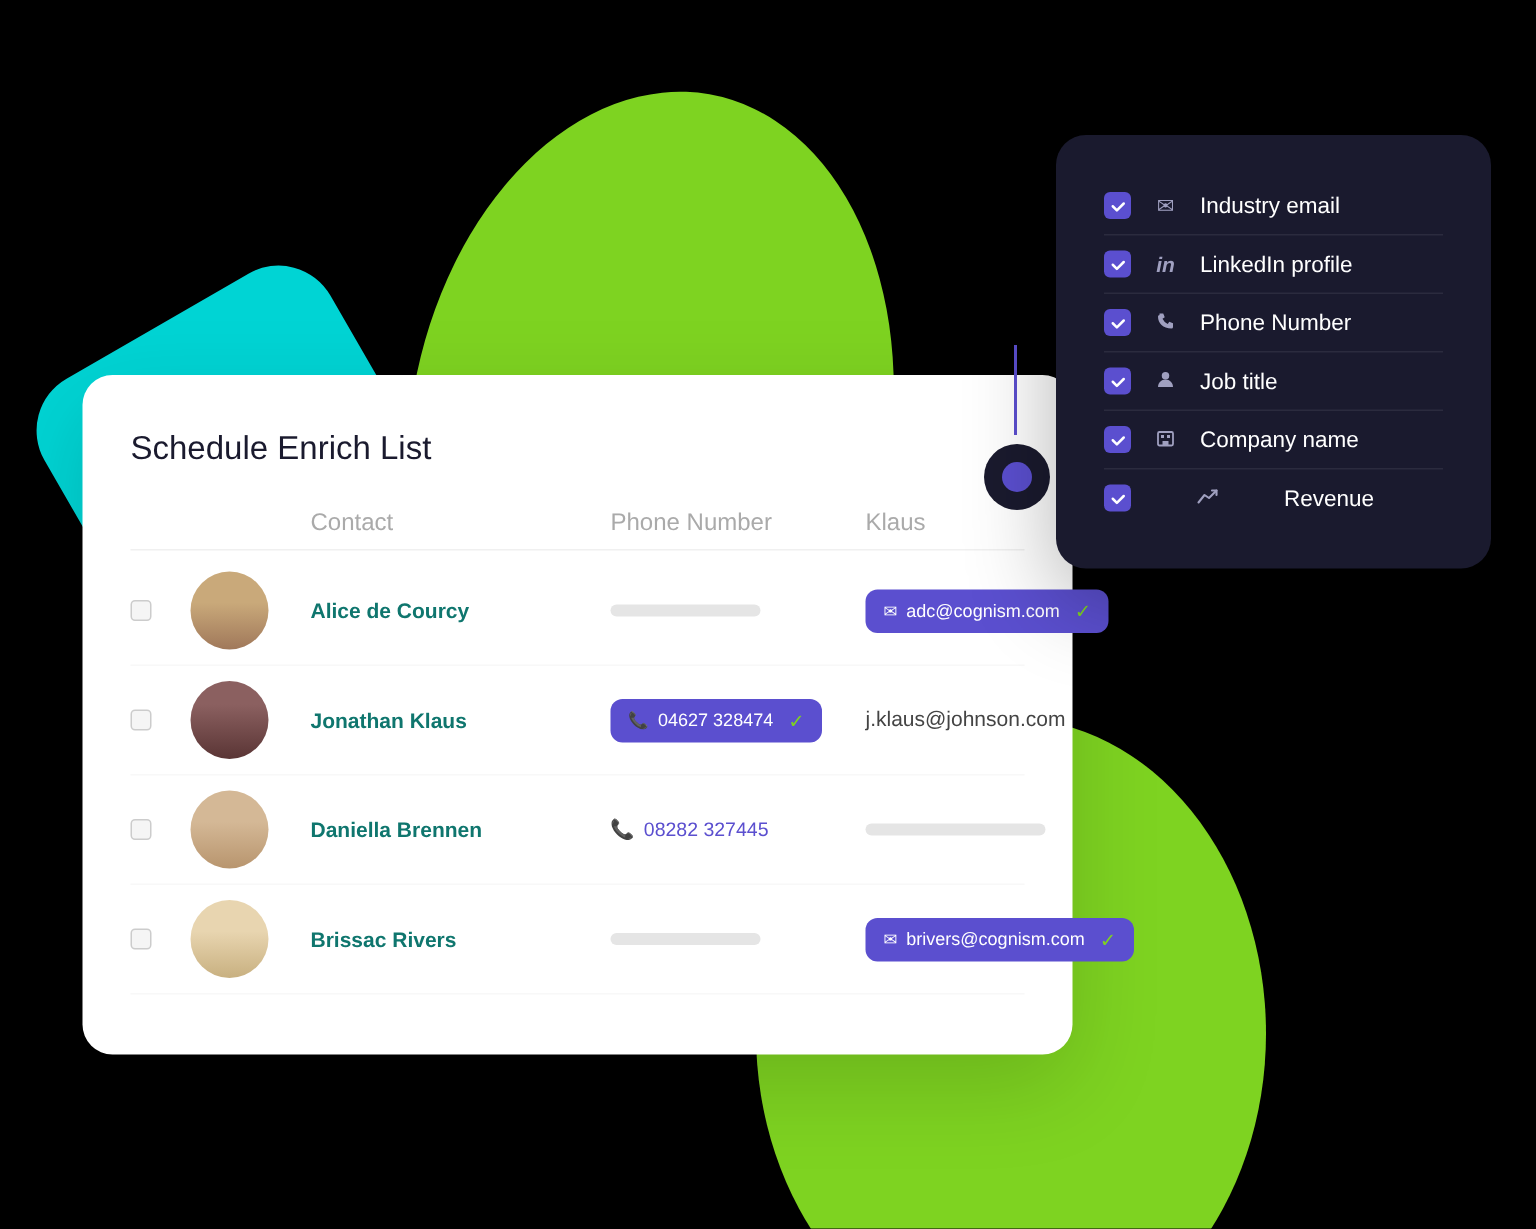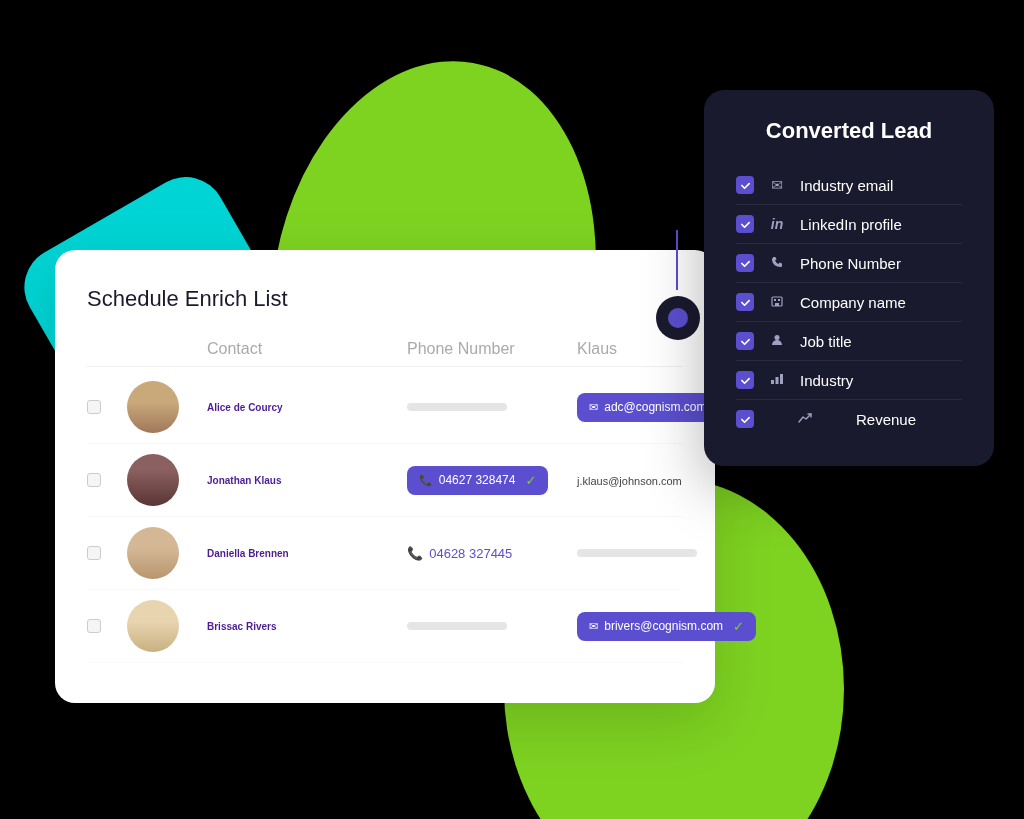--- a/index.html
+++ b/index.html
@@ -99,23 +99,23 @@
 
     .row-checkbox {
       width: 14px;
       height: 14px;
       border: 1.5px solid #ccc;
       border-radius: 3px;
       background: #f5f5f5;
     }
 
     .contact-name {
-      font-size: 10px;
+      font-size: 14px;
       font-weight: 600;
-      color: #4c1d95;
+      color: #0f766e;
     }
 
     .phone-pill {
       display: inline-flex;
       align-items: center;
       gap: 6px;
       background: #5b4fcf;
       color: #fff;
       border-radius: 8px;
       padding: 7px 12px;
@@ -337,32 +337,32 @@
       <div class="face face-jonathan"></div>
       <span class="contact-name">Jonathan Klaus</span>
       <div>
         <div class="phone-pill">
           <span class="phone-icon-small">📞</span>
           <span>04627 328474</span>
           <span class="check-mark">✓</span>
         </div>
       </div>
       <div>
-        <span style="font-size:11px;color:#444;">j.klaus@johnson.com</span>
+        <span style="font-size:14px;color:#444;">j.klaus@johnson.com</span>
       </div>
     </div>
 
     <div class="table-row">
       <div class="row-checkbox"></div>
       <div class="face face-daniella"></div>
       <span class="contact-name">Daniella Brennen</span>
       <div>
         <div class="phone-plain">
           <span style="color:#5b4fcf;font-size:13px;">📞</span>
-          <span>04628 327445</span>
+          <span>08282 327445</span>
         </div>
       </div>
       <div>
         <div class="email-text-muted"></div>
       </div>
     </div>
 
     <div class="table-row">
       <div class="row-checkbox"></div>
       <div class="face face-brennen"></div>
@@ -374,21 +374,20 @@
         <div class="email-pill">
           <span class="mail-icon-small">✉</span>
           <span>brivers@cognism.com</span>
           <span class="check-mark">✓</span>
         </div>
       </div>
     </div>
   </div>
 
   <div class="lead-card">
-    <div class="lead-card-title">Converted Lead</div>
 
     <div class="lead-item">
       <div class="lead-checkbox">
         <svg viewBox="0 0 12 12" fill="none">
           <path d="M2 6l3 3 5-5" stroke="#fff" stroke-width="1.8" stroke-linecap="round" stroke-linejoin="round"></path>
         </svg>
       </div>
       <span class="lead-icon icon-mail">✉</span>
       <span class="lead-label">Industry email</span>
     </div>
@@ -408,69 +407,54 @@
         <svg viewBox="0 0 12 12" fill="none">
           <path d="M2 6l3 3 5-5" stroke="#fff" stroke-width="1.8" stroke-linecap="round" stroke-linejoin="round"></path>
         </svg>
       </div>
       <span class="lead-icon icon-phone">
         <svg width="14" height="14" viewBox="0 0 14 14" fill="none">
           <path d="M3 2h2.5l1 2.5-1.5 1a7 7 0 003.5 3.5l1-1.5L12 8.5V11a1 1 0 01-1 1C5.373 12 2 8.627 2 4a1 1 0 011-1z" fill="#a0a0c0"></path>
         </svg>
       </span>
       <span class="lead-label">Phone Number</span>
+    </div>
+
+    <div class="lead-item">
+      <div class="lead-checkbox">
+        <svg viewBox="0 0 12 12" fill="none">
+          <path d="M2 6l3 3 5-5" stroke="#fff" stroke-width="1.8" stroke-linecap="round" stroke-linejoin="round"></path>
+        </svg>
+      </div>
+      <span class="lead-icon">
+        <svg width="14" height="14" viewBox="0 0 14 14" fill="none">
+          <circle cx="7" cy="4.5" r="2.5" fill="#a0a0c0"></circle>
+          <path d="M2 12c0-2.761 2.239-5 5-5s5 2.239 5 5" fill="#a0a0c0"></path>
+        </svg>
+      </span>
+      <span class="lead-label">Job title</span>
     </div>
 
     <div class="lead-item">
       <div class="lead-checkbox">
         <svg viewBox="0 0 12 12" fill="none">
           <path d="M2 6l3 3 5-5" stroke="#fff" stroke-width="1.8" stroke-linecap="round" stroke-linejoin="round"></path>
         </svg>
       </div>
       <span class="lead-icon">
         <svg width="14" height="14" viewBox="0 0 14 14" fill="none">
           <rect x="2" y="3" width="10" height="9" rx="1" fill="none" stroke="#a0a0c0" stroke-width="1.2"></rect>
           <rect x="4" y="5" width="2" height="2" fill="#a0a0c0"></rect>
           <rect x="8" y="5" width="2" height="2" fill="#a0a0c0"></rect>
           <rect x="5" y="9" width="4" height="3" fill="#a0a0c0"></rect>
         </svg>
       </span>
       <span class="lead-label">Company name</span>
     </div>
 
-    <div class="lead-item">
-      <div class="lead-checkbox">
-        <svg viewBox="0 0 12 12" fill="none">
-          <path d="M2 6l3 3 5-5" stroke="#fff" stroke-width="1.8" stroke-linecap="round" stroke-linejoin="round"></path>
-        </svg>
-      </div>
-      <span class="lead-icon">
-        <svg width="14" height="14" viewBox="0 0 14 14" fill="none">
-          <circle cx="7" cy="4.5" r="2.5" fill="#a0a0c0"></circle>
-          <path d="M2 12c0-2.761 2.239-5 5-5s5 2.239 5 5" fill="#a0a0c0"></path>
-        </svg>
-      </span>
-      <span class="lead-label">Job title</span>
-    </div>
-
-    <div class="lead-item">
-      <div class="lead-checkbox">
-        <svg viewBox="0 0 12 12" fill="none">
-          <path d="M2 6l3 3 5-5" stroke="#fff" stroke-width="1.8" stroke-linecap="round" stroke-linejoin="round"></path>
-        </svg>
-      </div>
-      <span class="lead-icon">
-        <svg width="14" height="14" viewBox="0 0 14 14" fill="none">
-          <rect x="1" y="8" width="3" height="4" fill="#a0a0c0"></rect>
-          <rect x="5.5" y="5" width="3" height="7" fill="#a0a0c0"></rect>
-          <rect x="10" y="2" width="3" height="10" fill="#a0a0c0"></rect>
-        </svg>
-      </span>
-      <span class="lead-label">Industry</span>
-    </div>
 
     <div class="lead-item">
       <div class="lead-checkbox">
         <svg viewBox="0 0 12 12" fill="none">
           <path d="M2 6l3 3 5-5" stroke="#fff" stroke-width="1.8" stroke-linecap="round" stroke-linejoin="round"></path>
         </svg>
       </div>
       <span class="lead-icon">
         <svg width="14" height="14" viewBox="0 0 14 14" fill="none">
           <polyline points="1,11 5,6 8,8 13,3" stroke="#a0a0c0" stroke-width="1.4" fill="none" stroke-linecap="round" stroke-linejoin="round"></polyline>

